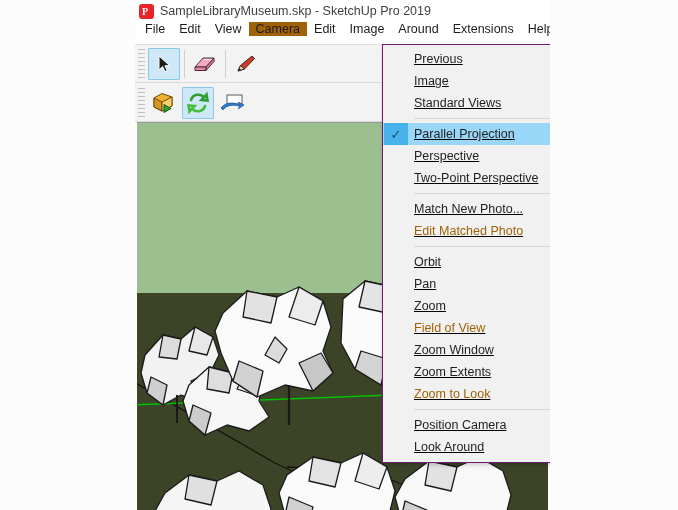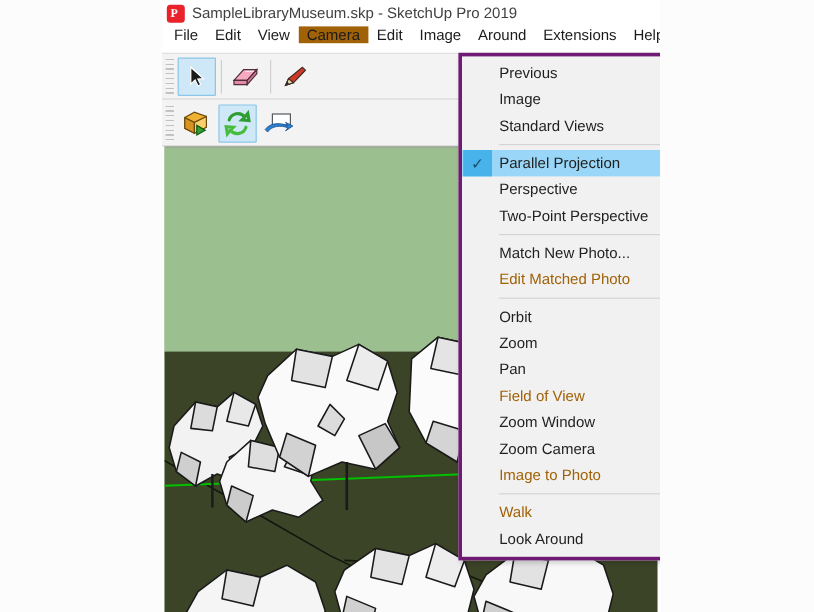--- a/index.html
+++ b/index.html
@@ -170,25 +170,26 @@
     background: #3c4428;
   }
 
   
   .dropdown {
     position: absolute;
     left: 247px;
     top: 44px;
     width: 273px;
     background: #f1f1f1;
-    border: 3px solid #701a75;
+    border: 1px solid #701a75;
     box-shadow: 1px 2px 4px rgba(0,0,0,.18);
     box-sizing: border-box;
     padding: 3px 0 4px 0;
     z-index: 50;
+    text-decoration: underline;
   }
   .mi {
     position: relative;
     height: 22px;
     display: flex;
     align-items: center;
     font-size: 12.5px;
     color: #1f1f1f;
     cursor: default;
     padding-left: 31px;
@@ -441,40 +442,40 @@
           <span class="label">Match New Photo...</span>
         </div>
         <div class="mi disabled">
           <span class="label">Edit Matched Photo</span>
         </div>
         <div class="mi-sep"></div>
         <div class="mi">
           <span class="label">Orbit</span>
         </div>
         <div class="mi">
+          <span class="label">Pan</span>
+        </div>
+        <div class="mi">
           <span class="label">Zoom</span>
-        </div>
-        <div class="mi">
-          <span class="label">Pan</span>
         </div>
         <div class="mi disabled">
           <span class="label">Field of View</span>
         </div>
         <div class="mi">
           <span class="label">Zoom Window</span>
         </div>
         <div class="mi">
-          <span class="label">Zoom Camera</span>
+          <span class="label">Zoom Extents</span>
         </div>
         <div class="mi disabled">
-          <span class="label">Image to Photo</span>
+          <span class="label">Zoom to Look</span>
         </div>
         <div class="mi-sep"></div>
-        <div class="mi disabled">
-          <span class="label">Walk</span>
+        <div class="mi">
+          <span class="label">Position Camera</span>
         </div>
         <div class="mi">
           <span class="label">Look Around</span>
         </div>
       </div>
 
   </div>
 </div>
 
 </body></html>

